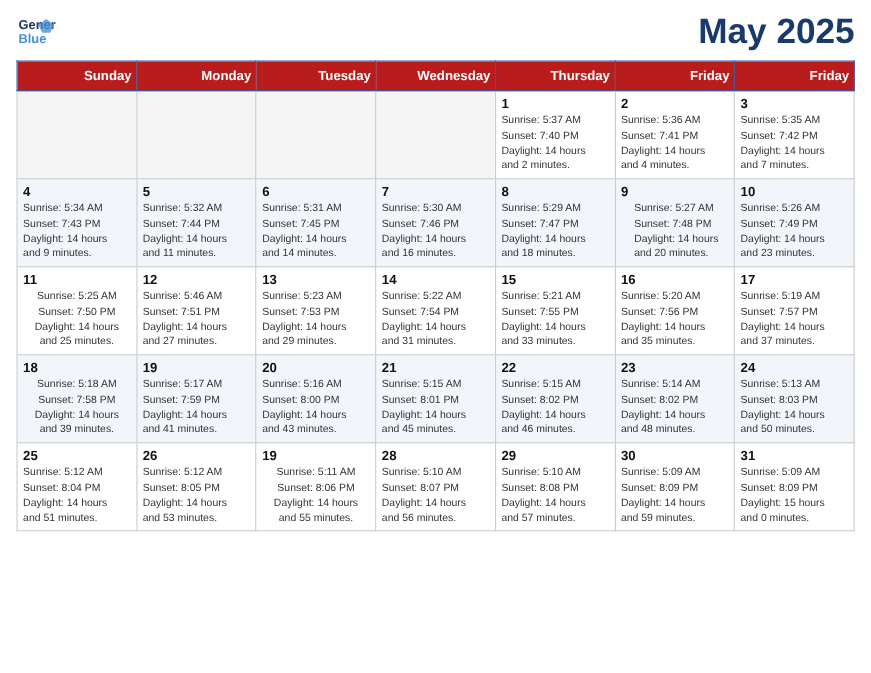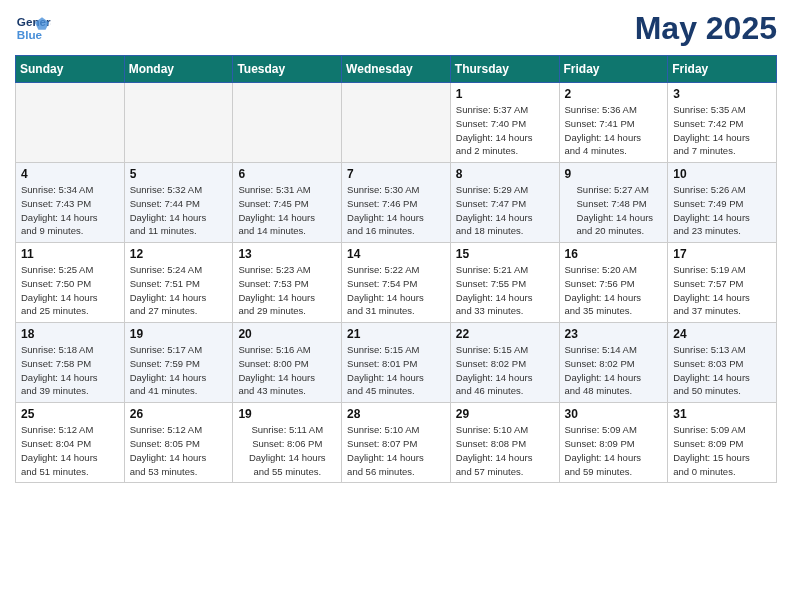--- a/index.html
+++ b/index.html
@@ -36,26 +36,26 @@
     .location-title {
       font-size: 14px;
       color: #333;
     }
     table {
       width: 100%;
       border-collapse: collapse;
       table-layout: fixed;
     }
     th {
-      background-color: #0f766e;
+      background-color: #b91c1c;
       color: #fff;
       font-size: 12px;
       font-weight: bold;
       padding: 6px 4px;
-      text-align: left;
+      text-align: right;
       border: 1px solid #2a5caa;
     }
     td {
       border: 1px solid #ccc;
       vertical-align: top;
       padding: 4px 5px;
       font-size: 10px;
       color: #222;
       height: 80px;
       background: #fff;
@@ -183,28 +183,28 @@
           <span class="day-num">10</span>
           <div class="day-info" style="white-space: pre-line;">Sunrise: 5:26 AM
 Sunset: 7:49 PM
 Daylight: 14 hours
 and 23 minutes.</div>
         </td>
       </tr>
       <tr>
         <td>
           <span class="day-num">11</span>
-          <div class="day-info" style="white-space: pre-line;">Sunrise: 5:25 AM
+          <div class="day-info" style="white-space: pre-line; text-align: center;">Sunrise: 5:25 AM
 Sunset: 7:50 PM
 Daylight: 14 hours
 and 25 minutes.</div>
         </td>
         <td>
           <span class="day-num">12</span>
-          <div class="day-info" style="white-space: pre-line;">Sunrise: 5:24 AM
+          <div class="day-info" style="white-space: pre-line;">Sunrise: 5:46 AM
 Sunset: 7:51 PM
 Daylight: 14 hours
 and 27 minutes.</div>
         </td>
         <td>
           <span class="day-num">13</span>
           <div class="day-info" style="white-space: pre-line;">Sunrise: 5:23 AM
 Sunset: 7:53 PM
 Daylight: 14 hours
 and 29 minutes.</div>
@@ -234,21 +234,21 @@
           <span class="day-num">17</span>
           <div class="day-info" style="white-space: pre-line;">Sunrise: 5:19 AM
 Sunset: 7:57 PM
 Daylight: 14 hours
 and 37 minutes.</div>
         </td>
       </tr>
       <tr>
         <td>
           <span class="day-num">18</span>
-          <div class="day-info" style="white-space: pre-line;">Sunrise: 5:18 AM
+          <div class="day-info" style="white-space: pre-line; text-align: center;">Sunrise: 5:18 AM
 Sunset: 7:58 PM
 Daylight: 14 hours
 and 39 minutes.</div>
         </td>
         <td>
           <span class="day-num">19</span>
           <div class="day-info" style="white-space: pre-line;">Sunrise: 5:17 AM
 Sunset: 7:59 PM
 Daylight: 14 hours
 and 41 minutes.</div>

